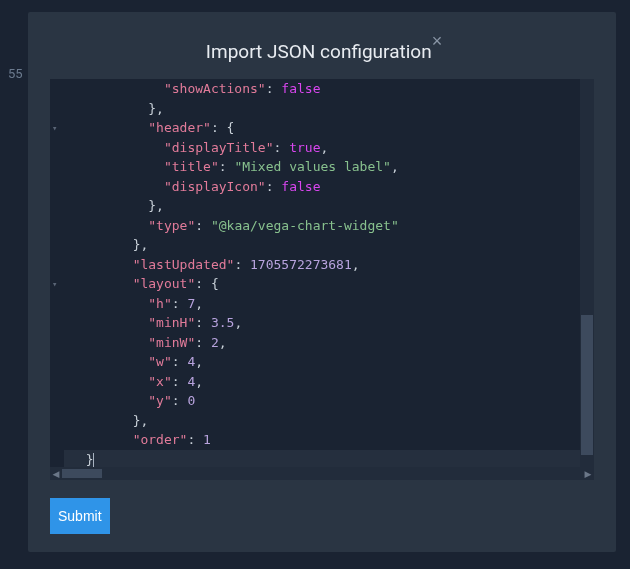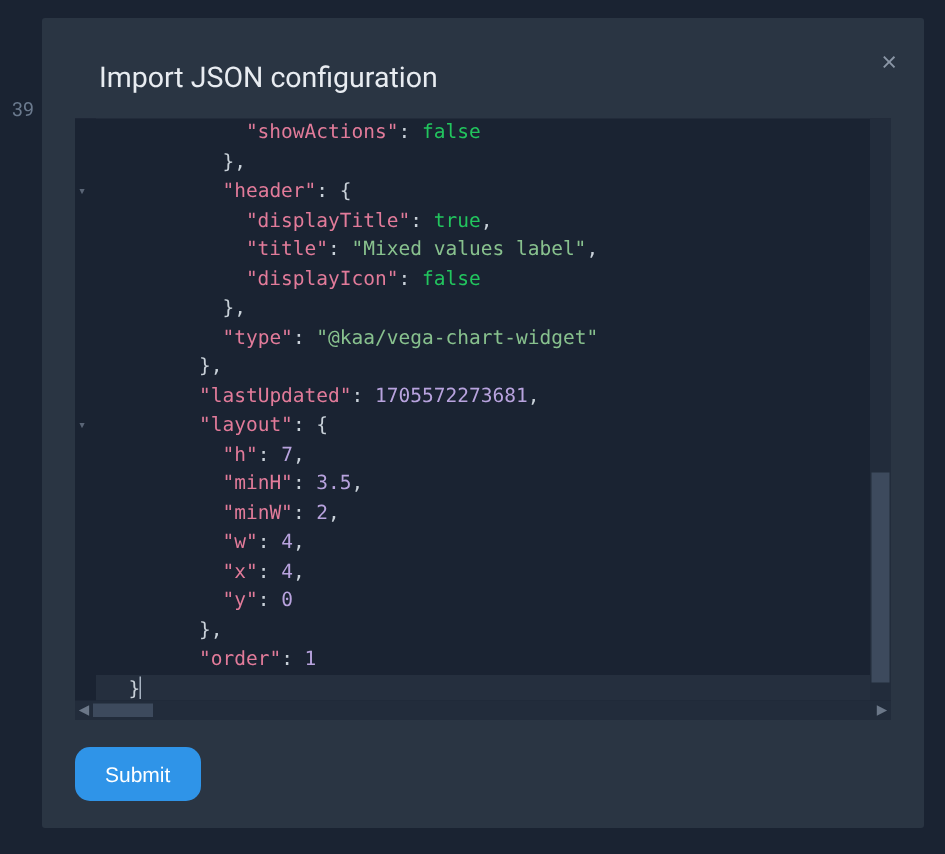--- a/index.html
+++ b/index.html
@@ -23,23 +23,22 @@
       left: 28px;
       top: 12px;
       width: 588px;
       height: 540px;
       background: #2a3543;
       border-radius: 2px;
       padding: 28px 22px 22px 22px;
     }
     .modal-header {
       display: flex;
-      justify-content: space-between;
+      justify-content: center;
       align-items: flex-start;
-      margin-left: 16px;
     }
     .modal-title {
       color: #e8ecf1;
       font-size: 19px;
       font-weight: 400;
     }
     .close-btn {
       color: #8a96a6;
       font-size: 18px;
       cursor: pointer;
@@ -81,21 +80,21 @@
       height: 388px;
       overflow: hidden;
       font-family: "Consolas", "Monaco", monospace;
       font-size: 13px;
       line-height: 19.5px;
       white-space: pre;
     }
     .line { padding-left: 6px; }
     .k { color: #e27b9a; }
     .s { color: #88c18e; }
-    .b { color: #22c55e; }
+    .b { color: #d946ef; }
     .n { color: #b8a3de; text-align: right; }
     .p { color: #c9d1d9; }
     .cursor-line {
       background: #252f3e;
       position: relative;
     }
     .cursor-mark {
       display: inline-block;
       width: 1px;
       height: 15px;
@@ -146,30 +145,30 @@
       position: absolute;
       top: 2px;
       height: 9px;
       background: #3d4a5d;
     }
     .submit-btn {
       margin-top: 18px;
       background: #2f94e8;
       color: #ffffff;
       border: none;
-      padding: 10px 20px;
+      padding: 10px 8px;
       font-size: 14px;
-      border-radius: 10px;
+      border-radius: 0;
       cursor: pointer;
     }
   </style>
 </head>
 <body>
 
-<div class="backdrop-text">39</div>
+<div class="backdrop-text">55</div>
 
 <div class="modal">
   <div class="modal-header">
     <div class="modal-title">Import JSON configuration</div>
     <button class="close-btn">
       <span>×</span>
     </button>
   </div>
 
   <div class="editor-wrap">

